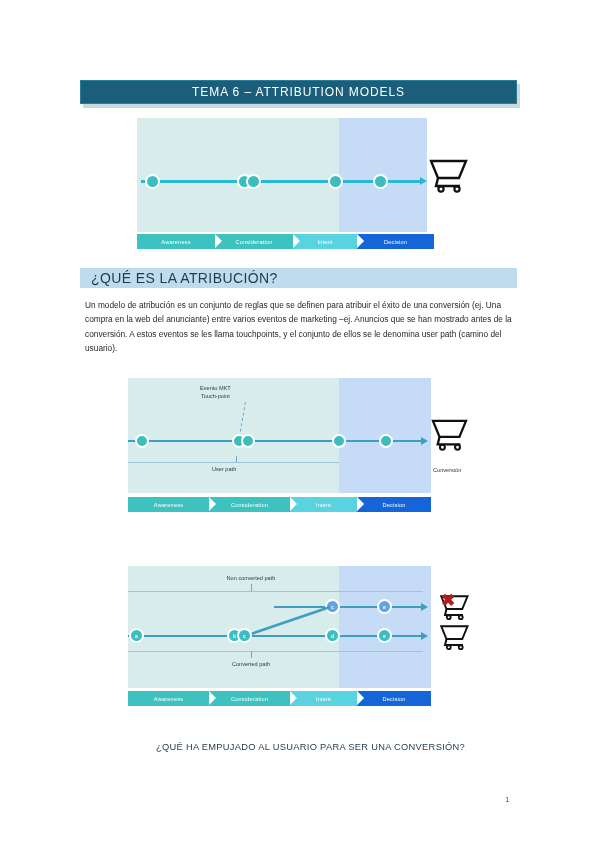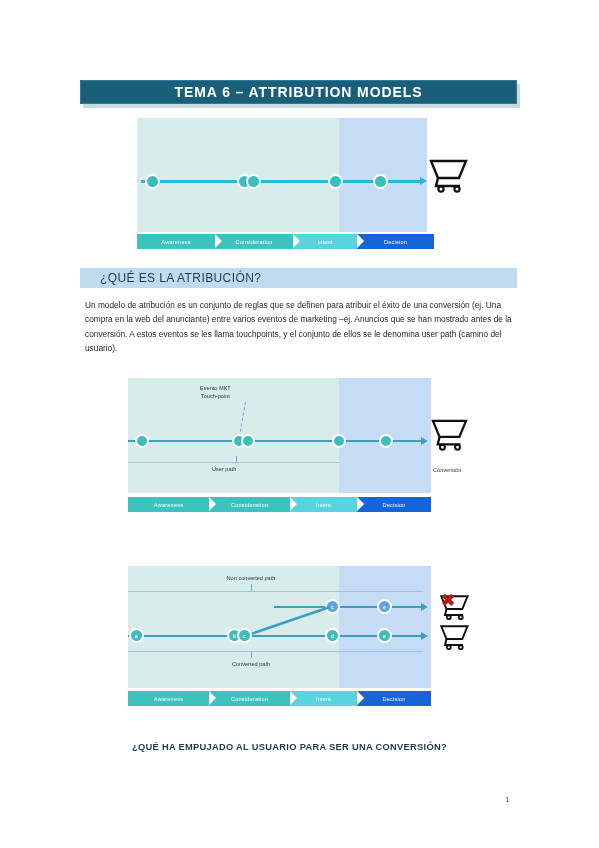--- a/index.html
+++ b/index.html
@@ -4,33 +4,33 @@
 <style>
   html,body{margin:0;padding:0;background:#efefef;}
   body{font-family:"Liberation Sans", sans-serif;}
   .page{position:relative;width:599px;height:848px;background:#ffffff;overflow:hidden;}
 
   
   .banner{position:absolute;left:80px;top:80px;width:437px;height:24px;
           background:#1b5e79;border:1px solid #2a7c9b;box-sizing:border-box;
           display:flex;align-items:center;justify-content:center;}
   .banner-shadow{position:absolute;left:83px;top:84px;width:437px;height:24px;background:#c9d9e0;}
-  .banner-text{color:#ffffff;font-size:14px;font-weight:bold;letter-spacing:.9px;}
+  .banner-text{color:#ffffff;font-size:12px;font-weight:normal;letter-spacing:.9px;}
 
   
   .sec-head{position:absolute;left:80px;width:437px;height:20px;background:#bfdcee;
             display:flex;align-items:center;}
-  .sec-head span{font-size:12px;color:#1f3a4d;letter-spacing:.4px;padding-left:20px;}
+  .sec-head span{font-size:14px;color:#1f3a4d;letter-spacing:.4px;padding-left:11px;}
 
   
   .para{position:absolute;left:85px;top:298px;width:430px;font-size:8.3px;color:#231f20;
         line-height:14.4px;text-align:left;}
 
   
-  .bottom-head{position:absolute;left:132px;top:742px;font-size:9.3px;font-weight:bold;
+  .bottom-head{position:absolute;left:156px;top:742px;font-size:9.3px;font-weight:normal;
                color:#1f3a4d;letter-spacing:.3px;}
 
   .pagenum{position:absolute;left:505px;top:795px;font-size:8px;color:#555;}
 
   
   .diagram{position:absolute;}
   .panel-left{position:absolute;left:0;top:0;background:#d8ecec;}
   .panel-right{position:absolute;top:0;background:#c6dcf6;}
 
   .axis-line{position:absolute;height:2.6px;background:#29b9d8;}

